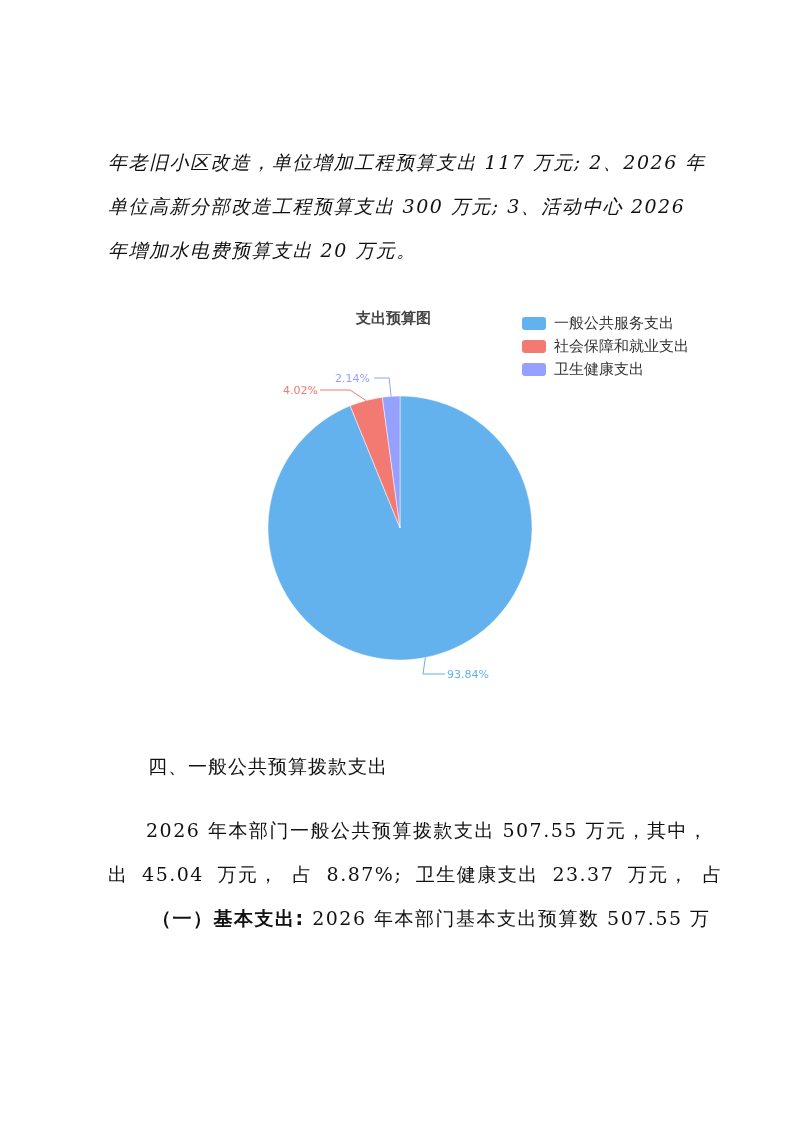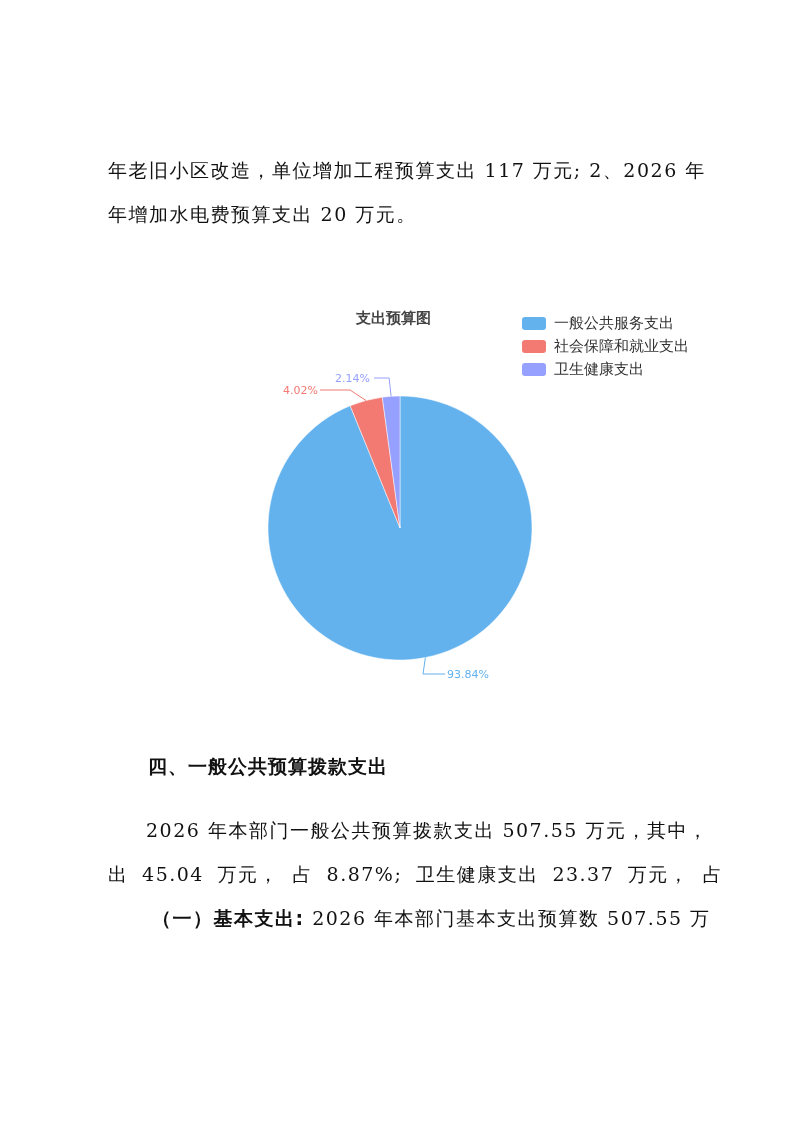--- a/index.html
+++ b/index.html
@@ -2,35 +2,36 @@
 <html><head>
 <meta charset="utf-8">
 <style>
   html, body { margin: 0; padding: 0; background: #ffffff; }
   body { width: 800px; height: 1131px; position: relative; overflow: hidden;
          font-family: "DejaVu Serif", "Liberation Serif", serif; color: #111; }
   .para { position: absolute; left: 108px; width: 584px; font-size: 19px; line-height: 44px;
           letter-spacing: 1.5px; text-align: justify; }
   .line { display: block; white-space: nowrap; height: 44px; }
   .heading { position: absolute; left: 148px; top: 754px; font-family: "DejaVu Sans", "Liberation Sans", sans-serif;
-             font-weight: bold; font-size: 19px; letter-spacing: 1px; }
+             font-weight: normal; font-size: 19px; letter-spacing: 1px; }
   .bold-inline { font-family: "DejaVu Sans", "Liberation Sans", sans-serif; font-weight: bold; }
   .chart { position: absolute; left: 250px; top: 300px; width: 450px; height: 400px; }
   .chart-title { position: absolute; left: 106px; top: 9px; font-family: Liberation Serif, serif;
                  font-weight: bold; font-size: 15px; color: #444; }
   .legend { position: absolute; left: 272px; top: 12px; font-family: "DejaVu Sans", "Liberation Sans", sans-serif; font-size: 15px; color: #333; }
   .legend-item { display: flex; align-items: center; height: 23px; }
   .swatch { width: 24px; height: 13px; border-radius: 3px; margin-right: 8px; }
   svg text { font-family: "DejaVu Sans", "Liberation Sans", sans-serif; font-size: 11px; }
 </style>
 </head>
 <body>
 
-<div class="para" style="top:148px;">
+<div class="para" style="top:140px;font-style:italic;">
   <span class="line">年老旧小区改造，单位增加工程预算支出 117 万元; 2、2026 年</span>
+  <span class="line">单位高新分部改造工程预算支出 300 万元; 3、活动中心 2026</span>
   <span class="line">年增加水电费预算支出 20 万元。</span>
 </div>
 
 <div class="chart">
   <div class="chart-title">支出预算图</div>
   <div class="legend">
     <div class="legend-item">
       <span class="swatch" style="background:#63b2ee;"></span>
       <span>一般公共服务支出</span>
     </div>

